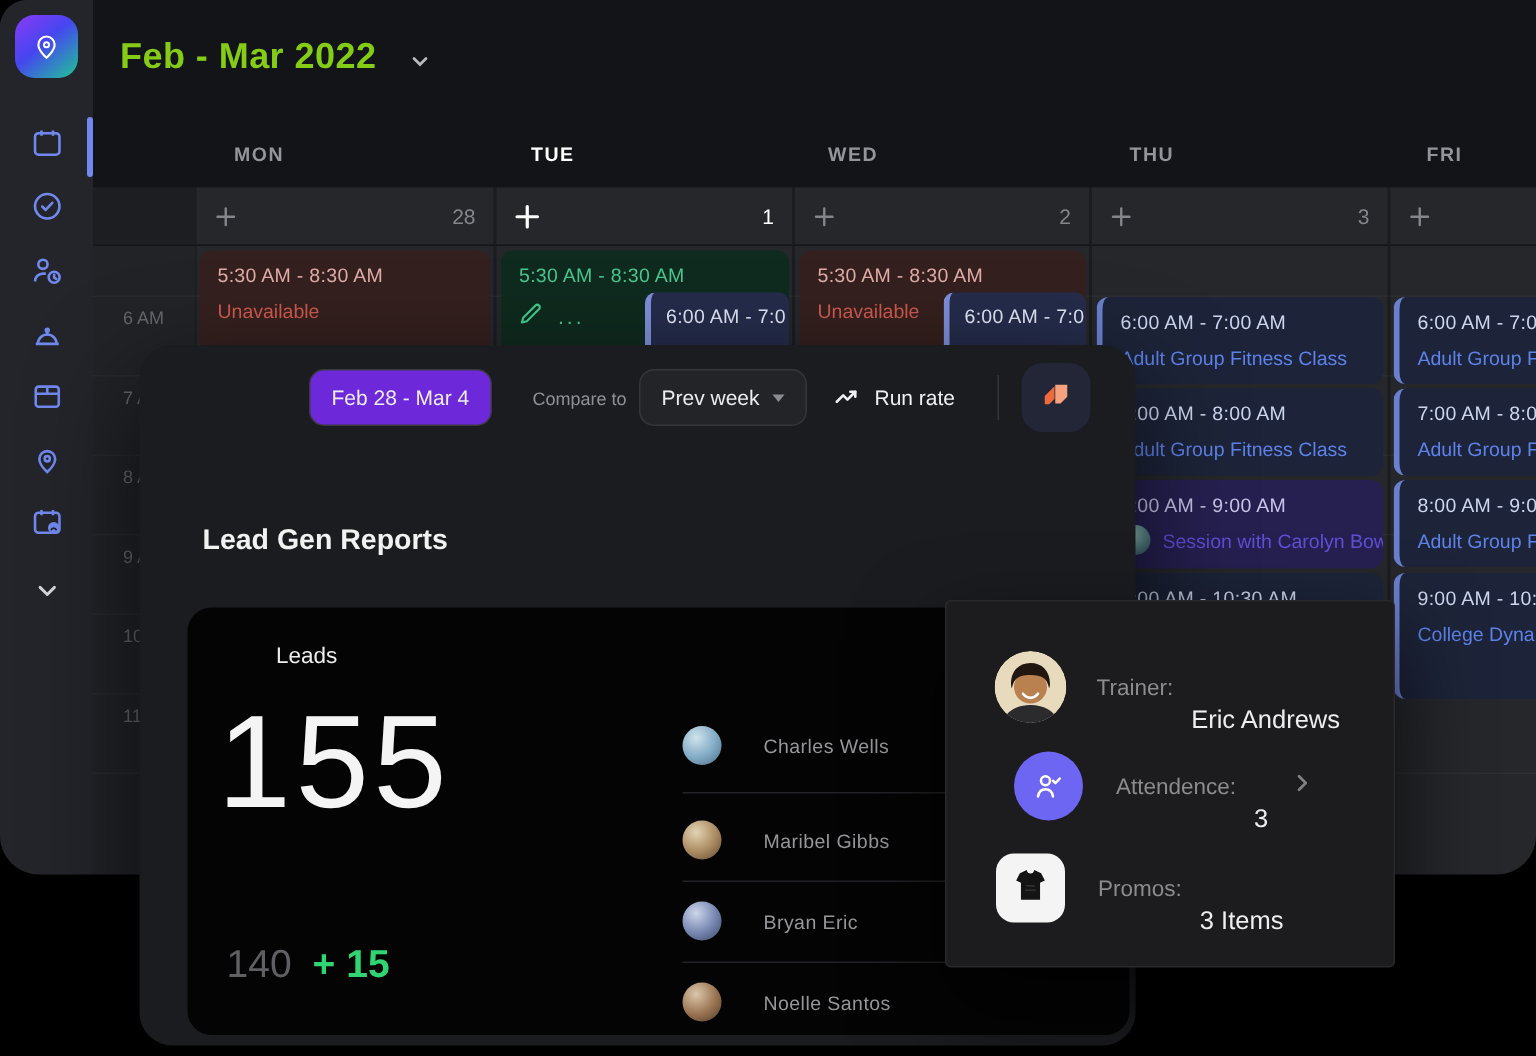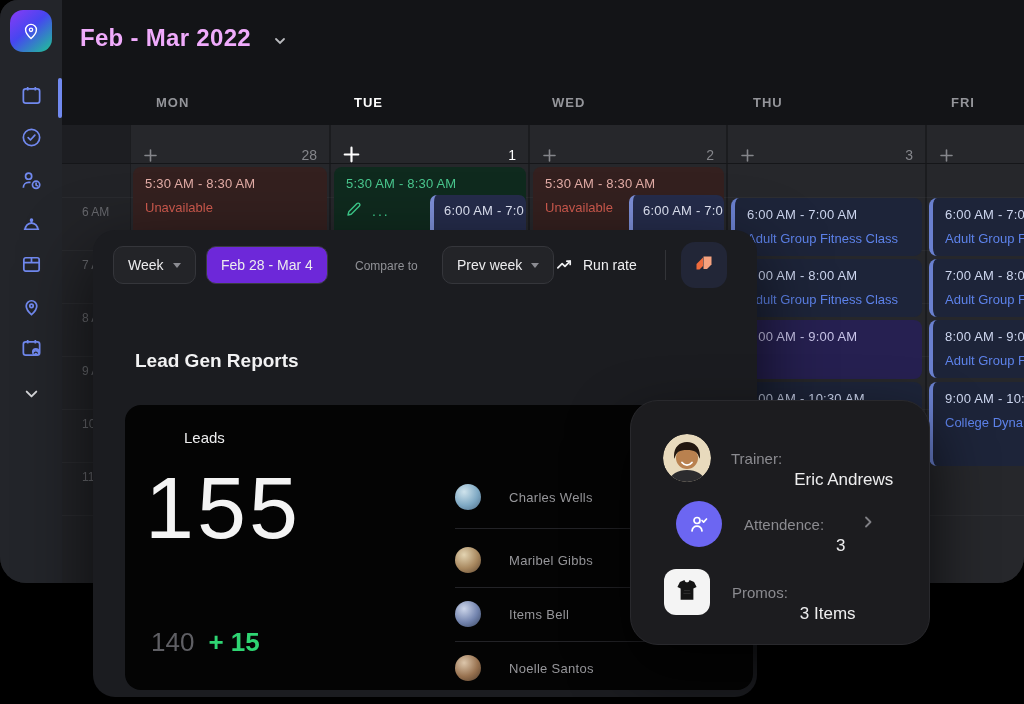--- a/index.html
+++ b/index.html
@@ -11,25 +11,25 @@
   .app-window{position:absolute;left:0;top:0;width:1024px;height:583px;background:#1b1c1f;
               border-radius:18px 0 26px 26px;overflow:hidden;z-index:1;}
   .sidebar{position:absolute;left:0;top:0;width:62px;height:583px;background:#23252a;z-index:6;}
   .logo{position:absolute;left:10px;top:10px;width:42px;height:42px;border-radius:13px;
         background:linear-gradient(140deg,#8a3bf5 0%,#4646f0 45%,#1ec794 100%);
         display:flex;align-items:center;justify-content:center;}
   .nav-item{position:absolute;left:0;width:62px;height:34px;display:flex;align-items:center;justify-content:center;color:#7189ef;cursor:pointer;}
   .nav-item svg{width:23px;height:23px;}
   .active-bar{position:absolute;left:58px;top:78px;width:4px;height:40px;border-radius:3px;background:#7189ef;}
   .header-band{position:absolute;left:62px;top:0;width:962px;height:125px;background:#131417;}
-  .page-title{position:absolute;left:80px;top:24px;font-size:24px;font-weight:700;color:#f0abfc;letter-spacing:.3px;}
+  .page-title{position:absolute;left:80px;top:24px;font-size:24px;font-weight:700;color:#84cc16;letter-spacing:.3px;}
   .title-chevron{position:absolute;left:272px;top:33px;color:#b9babe;}
   .day-label{position:absolute;top:95px;font-size:13px;font-weight:600;letter-spacing:1px;color:#94959a;padding-left:16px;}
   .day-label.active{color:#ffffff;font-weight:700;}
-  .day-cell{position:absolute;top:125px;height:38px;background:#26272b;display:flex;align-items:flex-end;
+  .day-cell{position:absolute;top:125px;height:38px;background:#26272b;display:flex;align-items:center;
             justify-content:space-between;padding:0 12px;color:#85868b;font-size:14px;cursor:pointer;}
   .day-cell .plus{display:flex;align-items:center;}
   .day-cell.active{color:#ffffff;}
   .row-seam{position:absolute;left:62px;top:163px;width:962px;height:1px;background:#151619;}
   .cal-col{position:absolute;top:164px;height:419px;background:#26272b;}
   .hour-line{position:absolute;left:62px;width:962px;height:1px;background:rgba(255,255,255,.035);}
   .time-label{position:absolute;left:82px;width:46px;font-size:12px;color:#66676c;}
 
   
   .event{position:absolute;border-radius:8px;padding:9px 12px;overflow:hidden;z-index:2;cursor:pointer;}
@@ -76,21 +76,21 @@
   .people-row .name{font-size:13px;color:#97979b;letter-spacing:.3px;}
   .people-div{position:absolute;left:330px;width:262px;height:1px;background:#232327;}
   .p-av{width:26px;height:26px;border-radius:50%;flex:0 0 auto;}
   .p-av1{background:radial-gradient(circle at 35% 30%,#cfe3ec,#7fa9c4 55%,#4d6b85);}
   .p-av2{background:radial-gradient(circle at 35% 30%,#e3d4b2,#a8885f 55%,#5d4631);}
   .p-av3{background:radial-gradient(circle at 35% 30%,#ccd5ea,#7384ae 55%,#39465f);}
   .p-av4{background:radial-gradient(circle at 35% 30%,#dcc6ab,#987250 55%,#4e3a29);}
 
   
   .trainer-card{position:absolute;left:630px;top:400px;width:300px;height:245px;background:#1c1c1f;border:1px solid #29292d;
-                border-radius:28px;z-index:30;box-shadow:0 26px 60px rgba(0,0,0,.7);}
+                border-radius:4px;z-index:30;box-shadow:0 26px 60px rgba(0,0,0,.7);}
   .tc-row{position:absolute;left:0;width:300px;display:flex;align-items:center;}
   .tc-label{font-size:15px;color:#8b8b90;}
   .tc-value{font-size:17px;color:#eeeeef;font-weight:500;margin-left:12px;margin-top:43px;}
   .att-icon{width:46px;height:46px;border-radius:50%;background:#6c66f2;display:flex;align-items:center;justify-content:center;}
   .promo-icon{width:46px;height:46px;border-radius:12px;background:#f4f4f4;display:flex;align-items:center;justify-content:center;}
   .tc-chevron{position:absolute;left:230px;color:#808085;}
 </style>
 </head>
 <body>
 
@@ -207,20 +207,24 @@
     <div class="event ev-blue" style="left:731px;top:198px;width:191px;height:58px">
       <div class="ev-time">6:00 AM - 7:00 AM</div>
       <div class="ev-title">Adult Group Fitness Class</div>
     </div>
     <div class="event ev-blue" style="left:731px;top:259px;width:191px;height:58px">
       <div class="ev-time">7:00 AM - 8:00 AM</div>
       <div class="ev-title">Adult Group Fitness Class</div>
     </div>
     <div class="event ev-purple" style="left:731px;top:320px;width:191px;height:59px">
       <div class="ev-time">8:00 AM - 9:00 AM</div>
+      <div class="ev-title">
+          <span class="mini-av"></span>
+          <span>Session with Carolyn Bow</span>
+        </div>
     </div>
     <div class="event ev-blue" style="left:731px;top:382px;width:191px;height:84px">
       <div class="ev-time">9:00 AM - 10:30 AM</div>
       <div class="ev-title"></div>
     </div>
 
     <div class="event ev-blue" style="left:929px;top:198px;width:150px;height:58px">
       <div class="ev-time">6:00 AM - 7:0</div>
       <div class="ev-title">Adult Group F</div>
     </div>
@@ -297,29 +301,25 @@
       <div class="nav-item" style="top:376px;color:#d6d7da">
         <svg viewBox="0 0 24 24" fill="none" stroke="currentColor" stroke-width="2">
             <path d="M7 10l5 5 5-5" stroke-linecap="round" stroke-linejoin="round"></path>
           </svg>
       </div>
     </div>
   </div>
 
   <div class="report-panel">
 
-    <div class="tb-btn" style="left:20px;top:16px">
-      <span>Week</span>
-      <span class="caret"></span>
-    </div>
     <div class="tb-btn ghost" style="left:113px;top:16px">
       <span>Feb 28 - Mar 4</span>
     </div>
     <div class="tb-label" style="left:262px;top:29px">Compare to</div>
-    <div class="tb-btn" style="left:349px;top:16px">
+    <div class="tb-btn" style="left:333px;top:16px">
       <span>Prev week</span>
       <span class="caret"></span>
     </div>
     <div class="run-rate" style="left:462px;top:25px">
       <svg width="19" height="19" viewBox="0 0 20 20" fill="none" stroke="#f0f0f2" stroke-width="1.8" stroke-linecap="round" stroke-linejoin="round">
           <path d="M3 13.5l4.5-4.5 3 3L16 6.5"></path>
           <path d="M12.5 6.5H16V10"></path>
         </svg>
       <span>Run rate</span>
     </div>
@@ -346,21 +346,21 @@
         <span class="name">Charles Wells</span>
       </div>
       <div class="people-div" style="top:123px"></div>
       <div class="people-row" style="top:133px">
         <span class="p-av p-av2"></span>
         <span class="name">Maribel Gibbs</span>
       </div>
       <div class="people-div" style="top:182px"></div>
       <div class="people-row" style="top:187px">
         <span class="p-av p-av3"></span>
-        <span class="name">Items Bell</span>
+        <span class="name">Bryan Eric</span>
       </div>
       <div class="people-div" style="top:236px"></div>
       <div class="people-row" style="top:241px">
         <span class="p-av p-av4"></span>
         <span class="name">Noelle Santos</span>
       </div>
     </div>
   </div>
 
   <div class="trainer-card">

